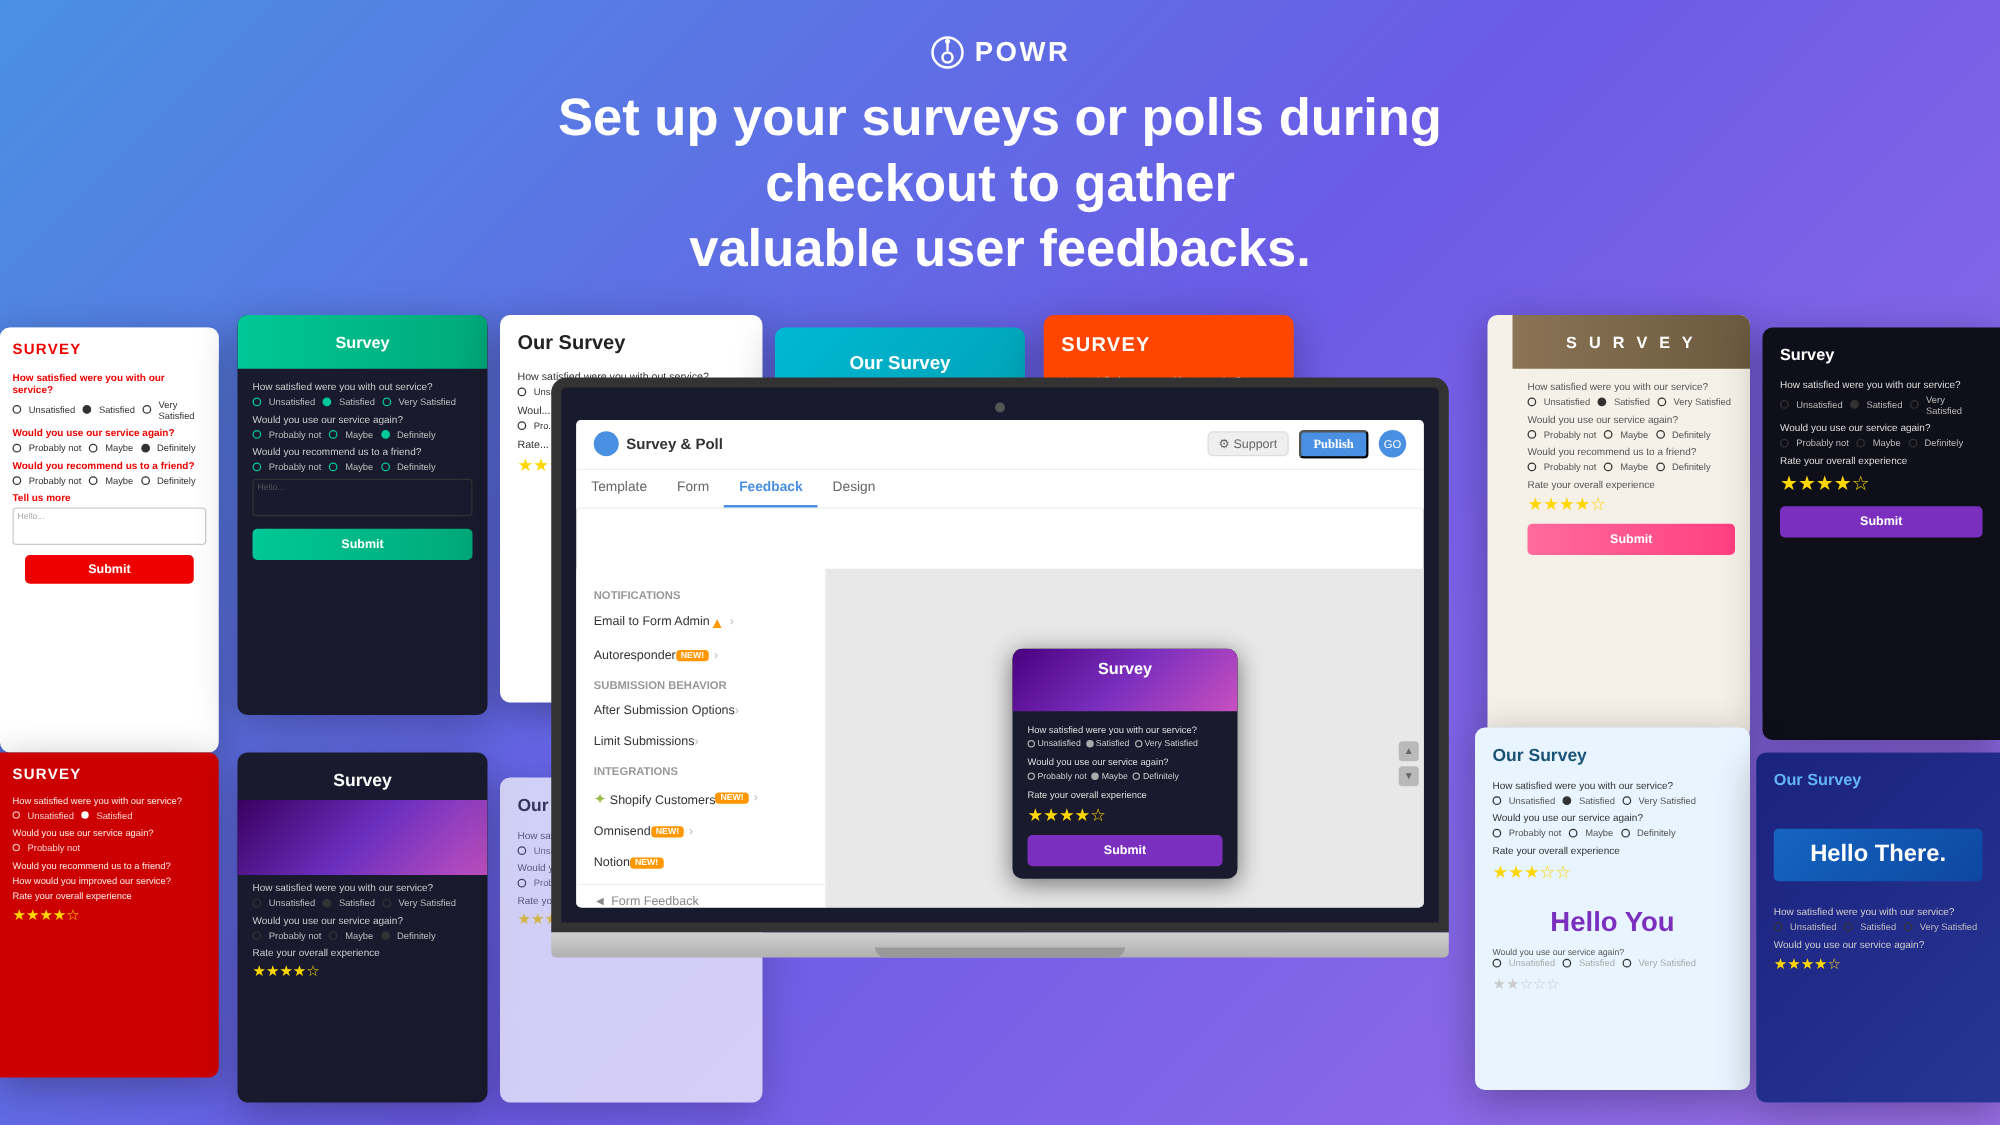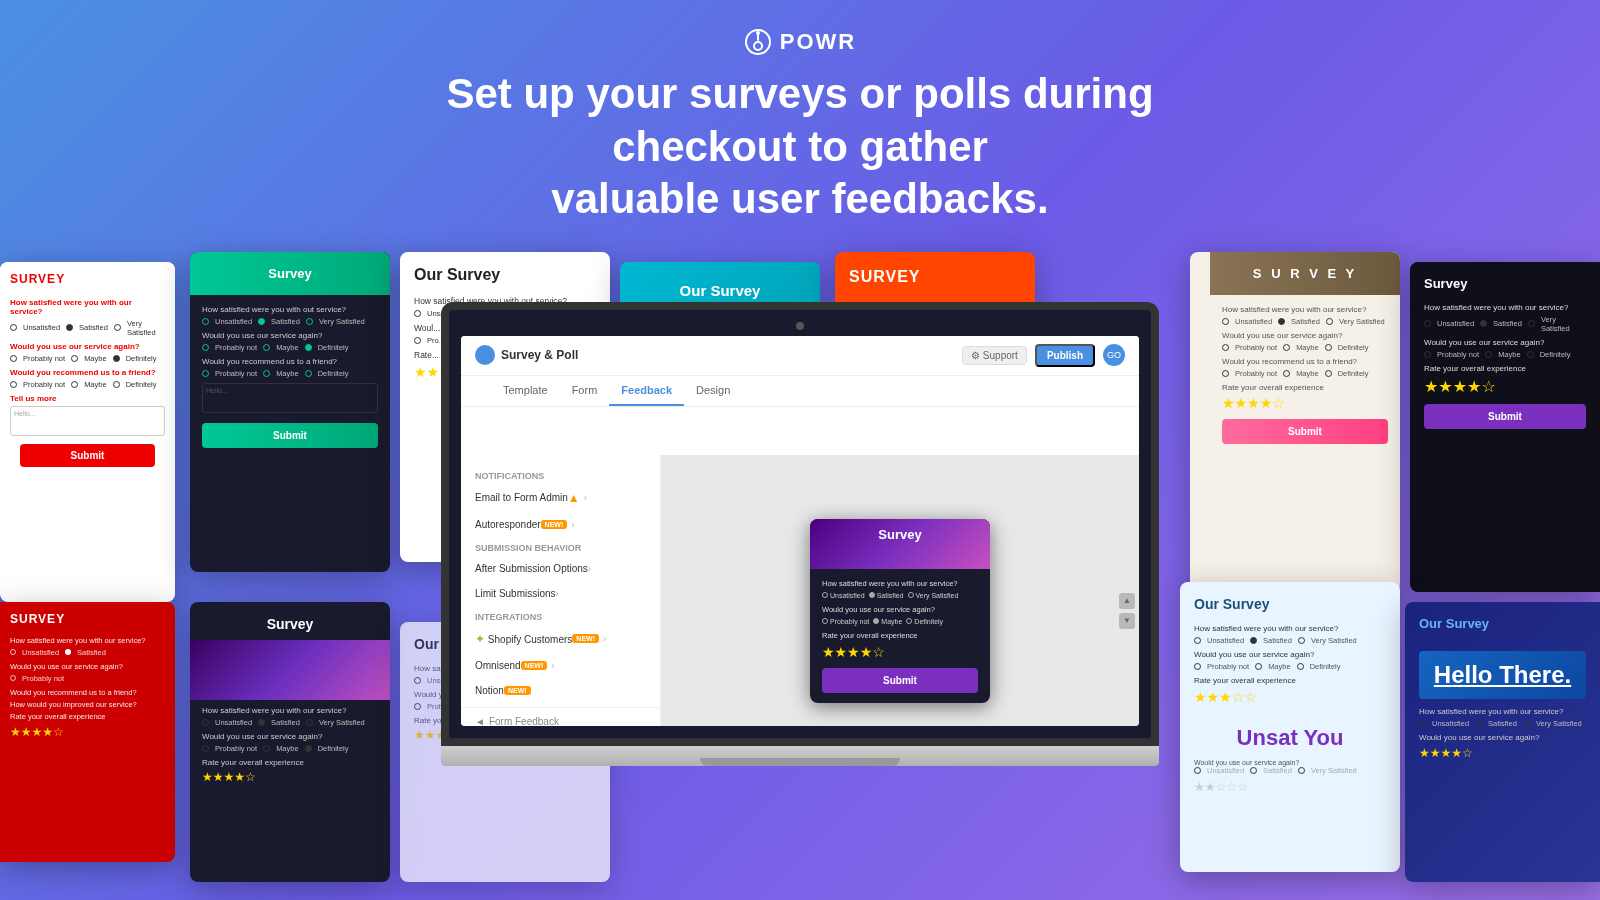--- a/index.html
+++ b/index.html
@@ -264,21 +264,21 @@
     .card-12 {
       right: 0; bottom: 10px;
       width: 195px; height: 280px;
       background: linear-gradient(135deg, #1a237e, #283593);
       border-radius: 8px 0 0 8px;
     }
     .card-12 .card-header { padding: 14px 14px 6px; }
     .card-12 .card-header .title { color: #64b5f6; font-size: 13px; font-weight: 700; }
     .card-12 .card-body { padding: 6px 14px; }
     .card-12 .question { color: #ccc; font-size: 8px; margin-bottom: 3px; }
-    .card-12 .hello { color: white; font-size: 24px; font-weight: 700; background: linear-gradient(135deg, #1565c0, #0d47a1); padding: 10px; border-radius: 4px; text-align: center; margin: 8px 0; text-decoration: underline; }
+    .card-12 .hello { color: white; font-size: 19px; font-weight: 700; background: linear-gradient(135deg, #1565c0, #0d47a1); padding: 10px; border-radius: 4px; text-align: center; margin: 20px 0; }
 
     
     .laptop-container {
       position: absolute;
       left: 50%;
       transform: translateX(-50%);
       top: 50px;
       width: 718px;
       z-index: 10;
     }
@@ -333,31 +333,32 @@
     .app-header-right { display: flex; gap: 8px; align-items: center; }
     .app-support-btn {
       font-size: 10px; color: #666; border: 1px solid #ddd;
       padding: 3px 8px; border-radius: 4px; cursor: pointer;
       display: flex; align-items: center; gap: 3px;
     }
     .app-publish-btn {
       font-size: 10px; color: white; background: #4a90e2;
       padding: 4px 10px; border-radius: 4px; cursor: pointer;
       font-weight: 600;
+      font-family: Liberation Serif, serif;
     }
     .app-avatar {
       width: 22px; height: 22px; border-radius: 50%; background: #4a90e2;
       color: white; font-size: 9px; display: flex; align-items: center; justify-content: center;
     }
 
     .app-tabs {
       display: flex;
       border-bottom: 1px solid #eee;
       background: white;
-      padding: 0 30px;
+      padding: 0 0;
     }
     .app-tab {
       padding: 8px 12px; font-size: 11px; color: #666; cursor: pointer; border-bottom: 2px solid transparent;
     }
     .app-tab.active { color: #4a90e2; border-bottom-color: #4a90e2; font-weight: 600; }
 
     .app-content {
       display: flex;
       height: calc(390px - 78px);
       margin-top: 48px;
@@ -755,21 +756,21 @@
       <div class="radio-row" style="color:#555;">
           <span class="radio-dot"></span>
           <span>Probably not</span>
           <span class="radio-dot"></span>
           <span>Maybe</span>
           <span class="radio-dot"></span>
           <span>Definitely</span>
         </div>
       <div class="question" style="color:#333;">Rate your overall experience</div>
       <div style="color:#ffd700;font-size:14px;margin:4px 0;">★★★☆☆</div>
-      <div class="thanks">Unsat You</div>
+      <div class="thanks">Hello You</div>
       <div style="color:#555;font-size:7px;">Would you use our service again?</div>
       <div class="radio-row" style="color:#aaa;">
           <span class="radio-dot"></span>
           <span>Unsatisfied</span>
           <span class="radio-dot"></span>
           <span>Satisfied</span>
           <span class="radio-dot"></span>
           <span>Very Satisfied</span>
         </div>
       <div style="color:#ccc;font-size:12px;">★★☆☆☆</div>

